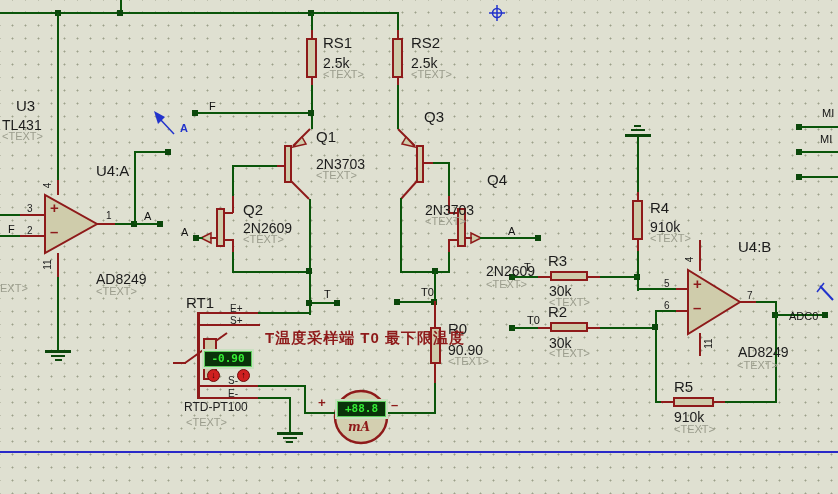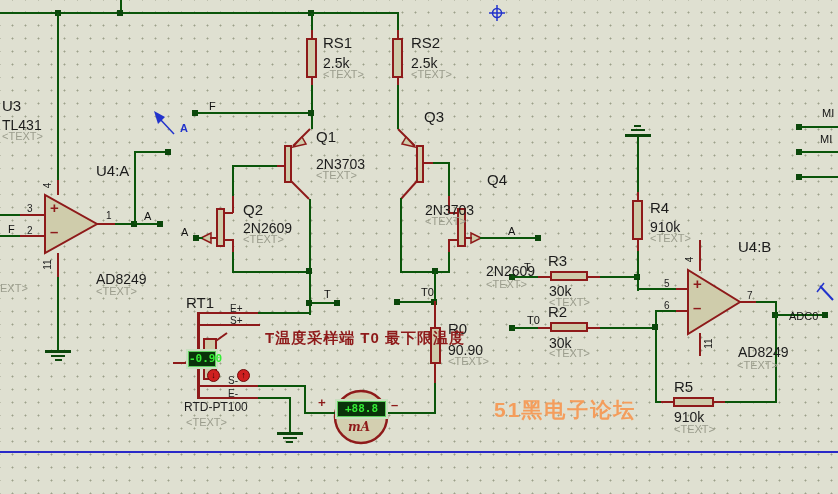--- a/index.html
+++ b/index.html
@@ -248,30 +248,30 @@
   <div class="resv" style="left:632px;top:200px;width:11px;height:40px"></div>
   <div class="resh" style="left:550px;top:271px;width:38px;height:10px"></div>
   <div class="resh" style="left:550px;top:322px;width:38px;height:10px"></div>
   <div class="resh" style="left:673px;top:397px;width:41px;height:10px"></div>
   <div class="qbar" style="left:284px;top:145px;width:8px;height:38px"></div>
   <div class="qbar" style="left:416px;top:145px;width:8px;height:38px"></div>
   <div class="qbar" style="left:216px;top:208px;width:9px;height:39px"></div>
   <div class="qbar" style="left:457px;top:208px;width:9px;height:39px"></div>
   <div class="resv" style="left:203px;top:338px;width:14px;height:42px"></div>
 
-  <div class="led" style="left:188px;top:351px;width:28px;height:16px;line-height:14px">-0.90</div>
+  <div class="led" style="left:204px;top:351px;width:48px;height:16px;line-height:14px">-0.90</div>
   <div class="rbtn" style="left:207px;top:369px">↓</div>
   <div class="rbtn" style="left:237px;top:369px">↑</div>
 
   <div class="led" style="left:337px;top:401px;width:49px;height:16px;line-height:14px">+88.8</div>
   <div class="meterlbl" style="left:348px;top:420px">mA</div>
   <div class="plusminus" style="left:318px;top:395px">+</div>
   <div class="plusminus" style="left:391px;top:397px">–</div>
 
-  <div class="lbl ref" style="left:2px;top:98px">U3</div>
+  <div class="lbl ref" style="left:16px;top:98px">U3</div>
   <div class="lbl val" style="left:2px;top:118px">TL431</div>
   <div class="lbl gray" style="left:2px;top:130px">&lt;TEXT&gt;</div>
 
   <div class="lbl ref" style="left:96px;top:163px">U4:A</div>
   <div class="lbl val" style="left:96px;top:272px">AD8249</div>
   <div class="lbl gray" style="left:96px;top:285px">&lt;TEXT&gt;</div>
   <div class="lbl pin" style="left:27px;top:203px">3</div>
   <div class="lbl pin" style="left:27px;top:225px">2</div>
   <div class="lbl pin" style="left:106px;top:210px">1</div>
   <div class="lbl pin rot" style="left:45px;top:180px">4</div>
@@ -342,17 +342,16 @@
   <div class="lbl net blue" style="left:180px;top:122px;font-weight:bold">A</div>
   <div class="lbl net" style="left:324px;top:288px">T</div>
   <div class="lbl net" style="left:421px;top:286px">T0</div>
   <div class="lbl net" style="left:524px;top:261px">T</div>
   <div class="lbl net" style="left:527px;top:314px">T0</div>
   <div class="lbl net" style="left:789px;top:310px">ADC0</div>
   <div class="lbl net" style="left:822px;top:107px">MI</div>
   <div class="lbl net" style="left:820px;top:133px">MI</div>
 
   <div class="cn" style="left:265px;top:329px">T温度采样端 T0 最下限温度</div>
-  <div class="wm" style="left:494px;top:396px">51黑电子论坛</div>
   <div class="lbl gray" style="left:0;top:282px">EXT&gt;</div>
 
   <div class="blueline"></div>
 </div>
 
 </body></html>

